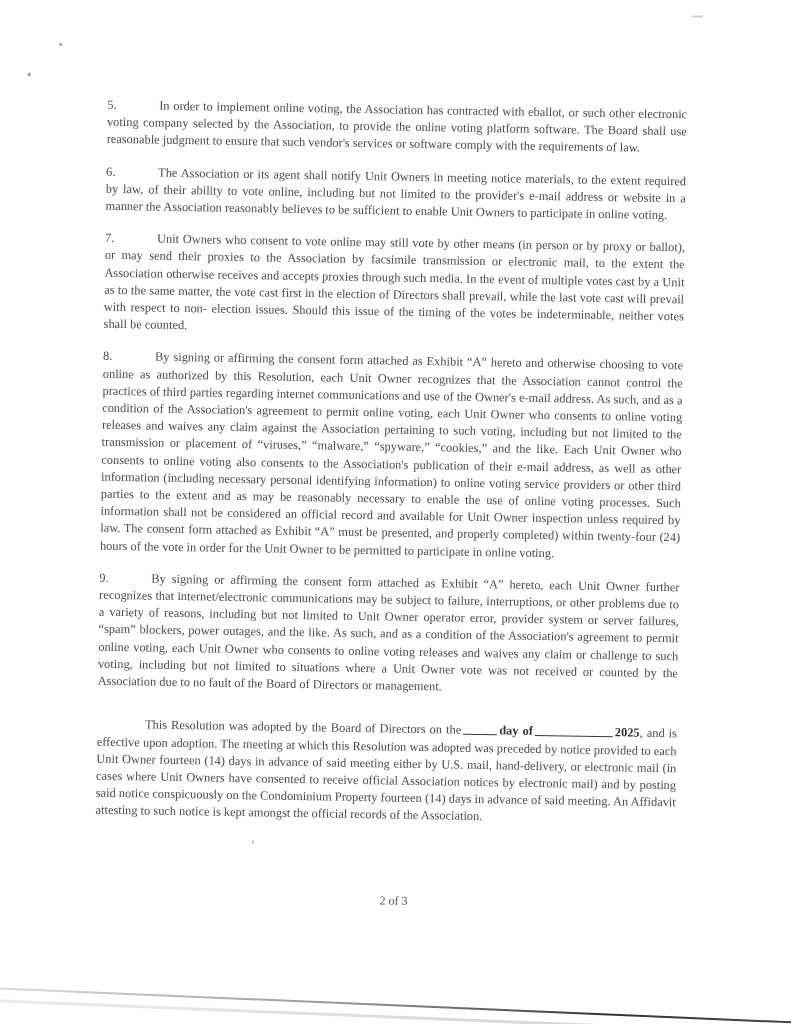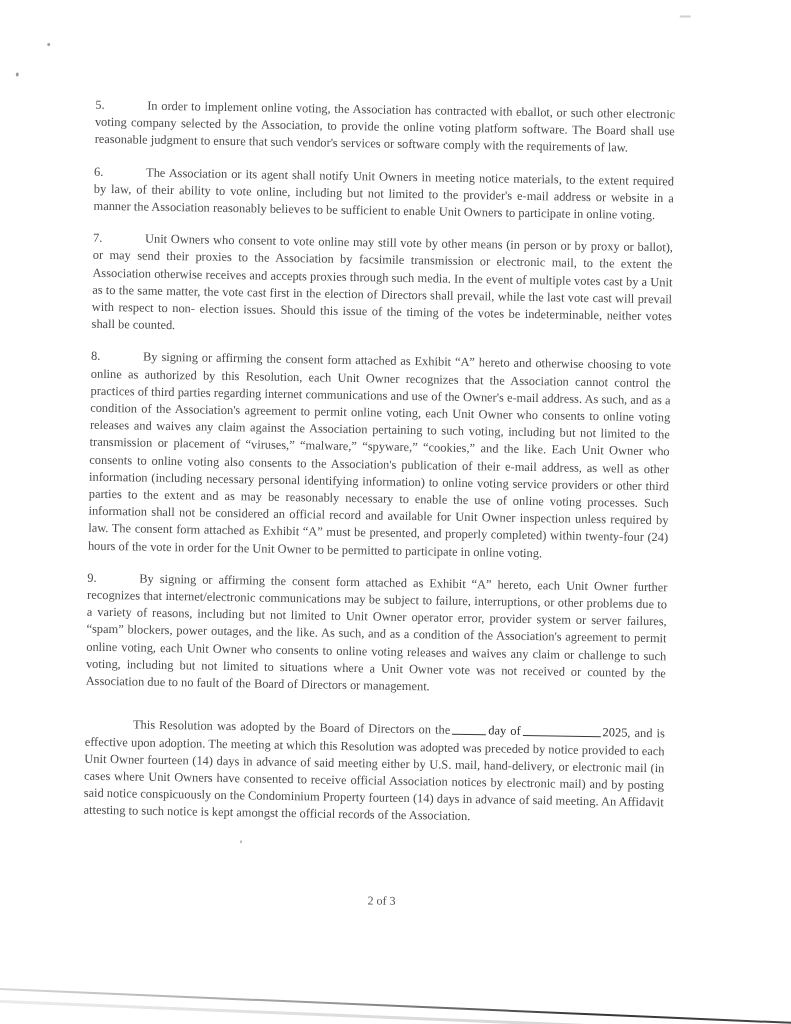--- a/index.html
+++ b/index.html
@@ -11,21 +11,21 @@
     width: 791px;
     height: 1024px;
     position: relative;
     overflow: hidden;
     font-family: "Liberation Serif", "DejaVu Serif", serif;
   }
 
   
   .page {
     position: absolute;
-    left: 0;
+    left: 12px;
     top: 0;
     width: 678px;
     height: 1024px;
     background: #ffffff;
   }
 
   .sheet {
     position: absolute;
     left: 0px;
     top: 0px;
@@ -58,21 +58,21 @@
     display: inline-block;
     width: 52px;
     text-indent: 0;
   }
 
   .closing {
     margin-top: 26px;
     text-indent: 48px;
   }
 
-  .bold { font-weight: normal; color: #2f2f2f; }
+  .bold { font-weight: bold; color: #2f2f2f; }
 
   .blank-short {
     display: inline-block;
     width: 34px;
     border-bottom: 1.4px solid #3a3a3a;
     vertical-align: -1px;
     margin: 0 2px;
   }
   .blank-long {
     display: inline-block;

